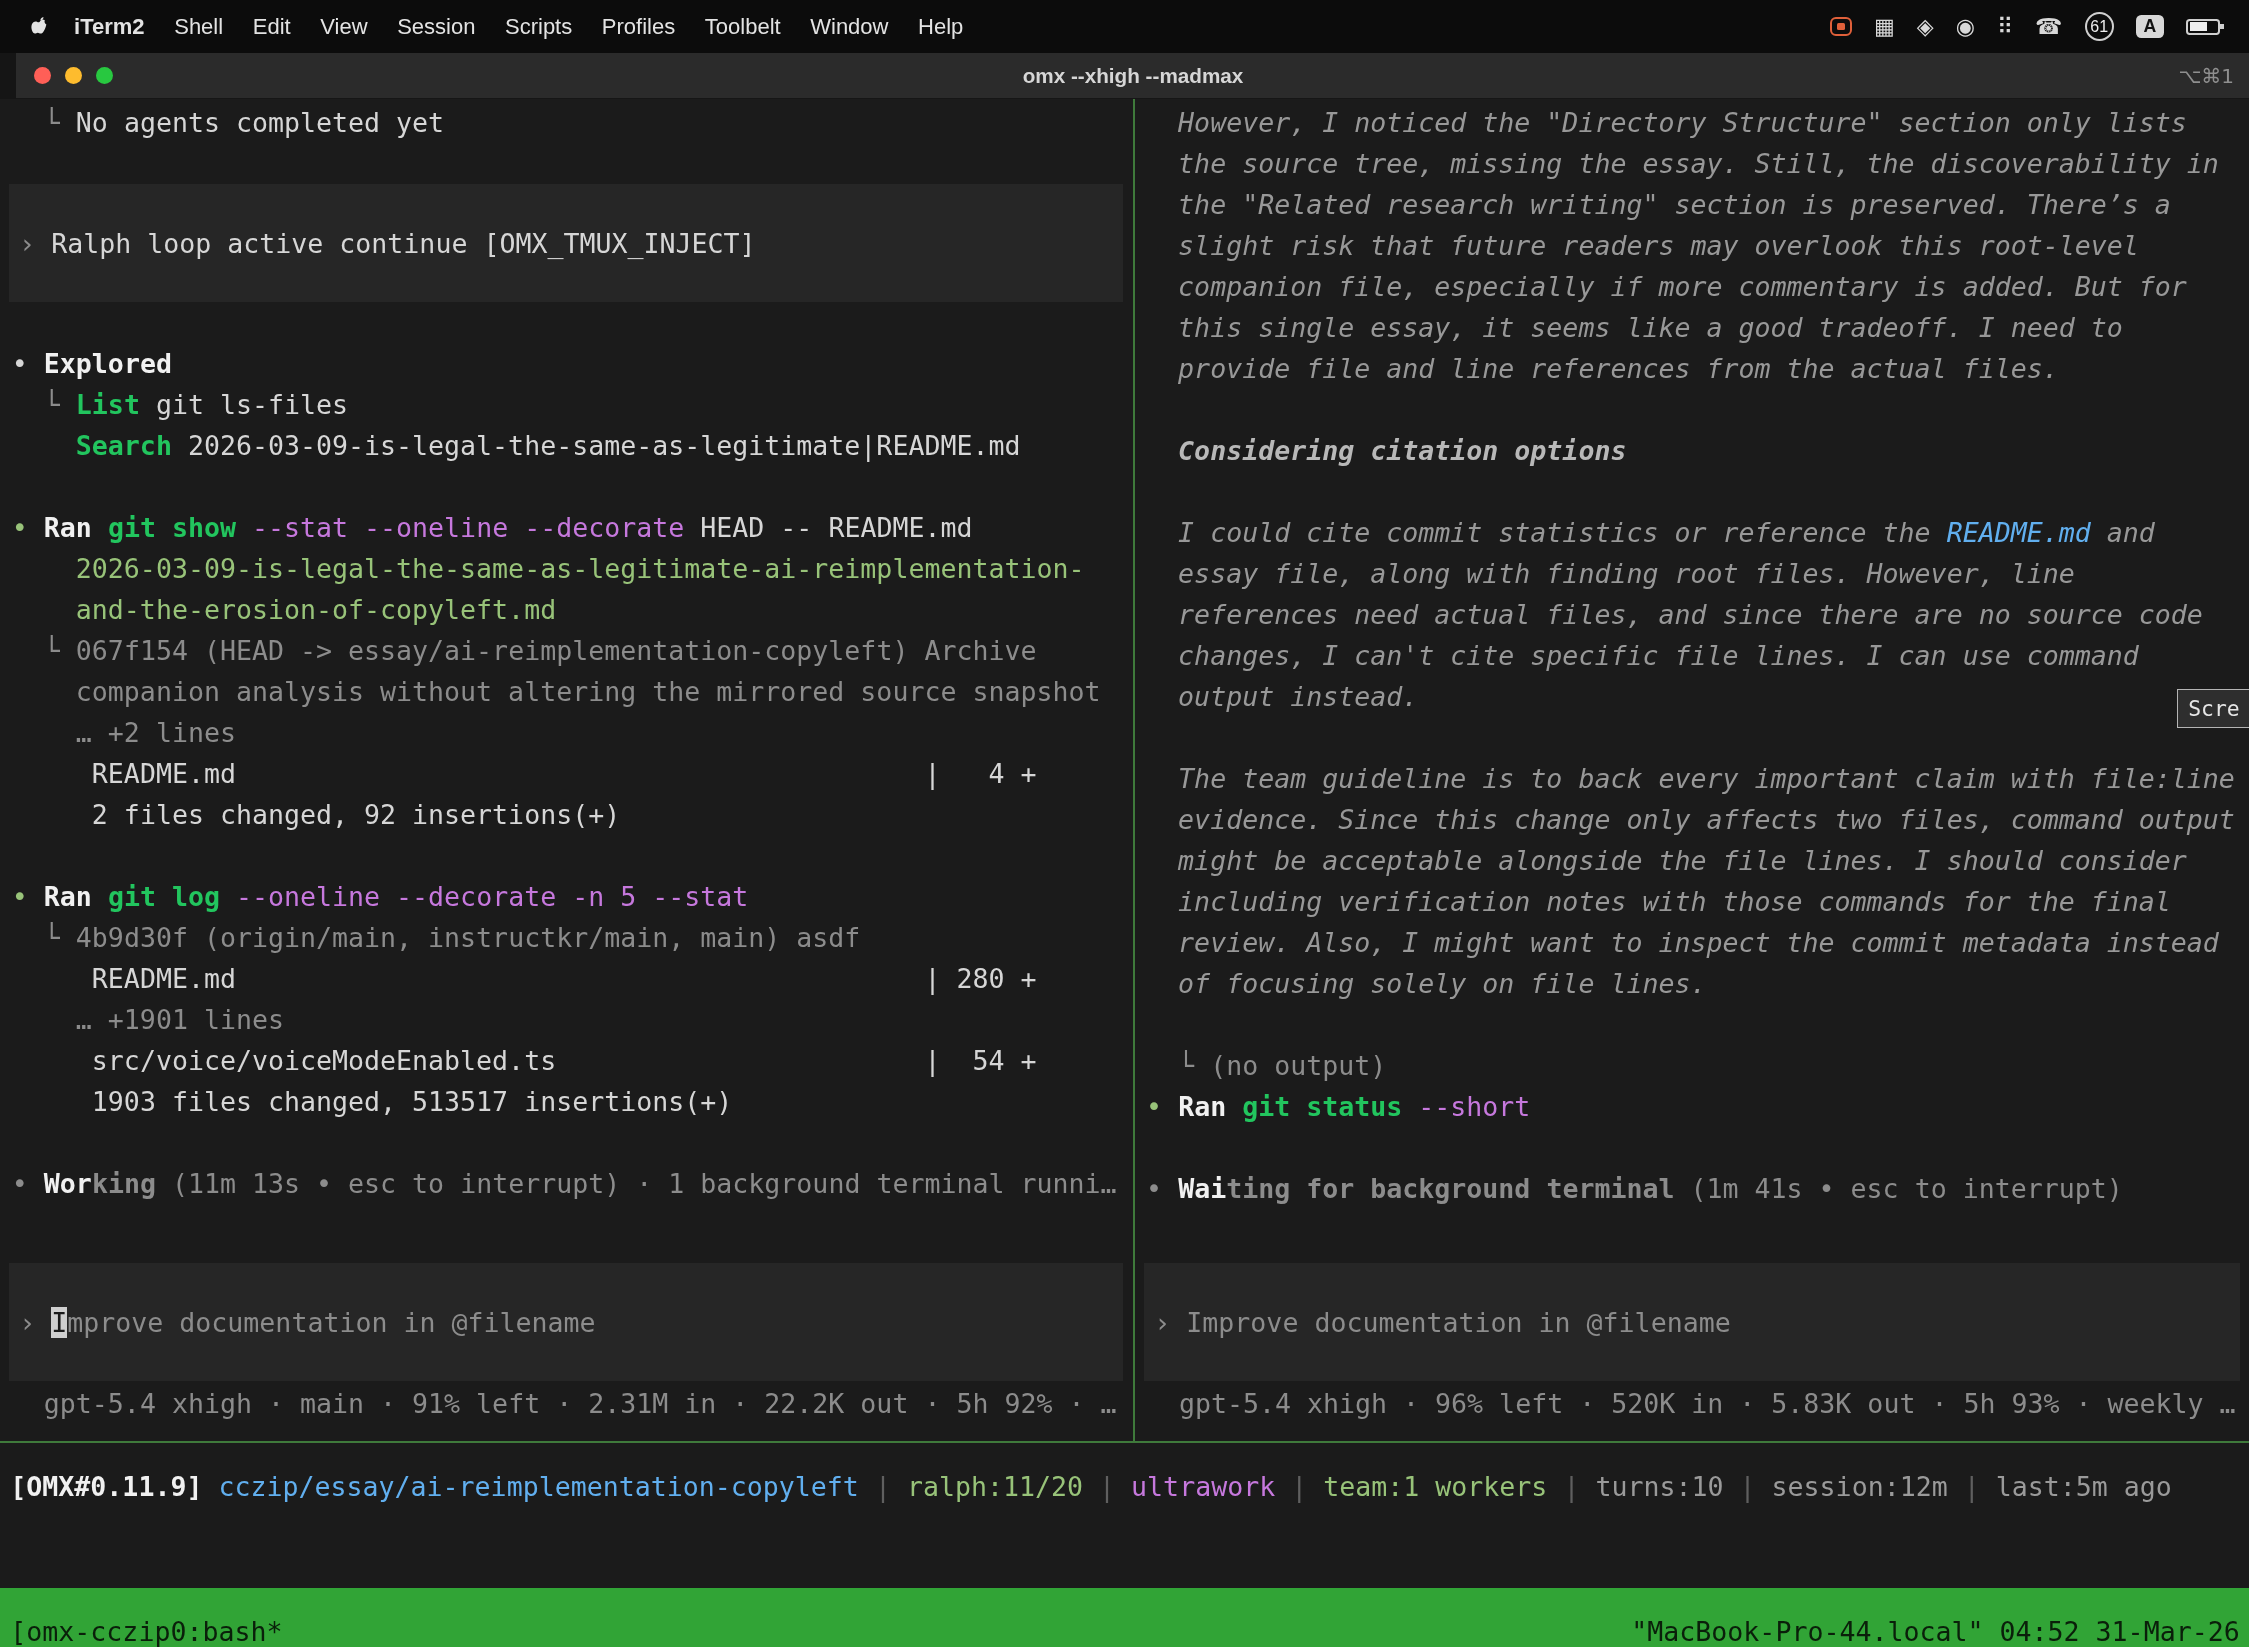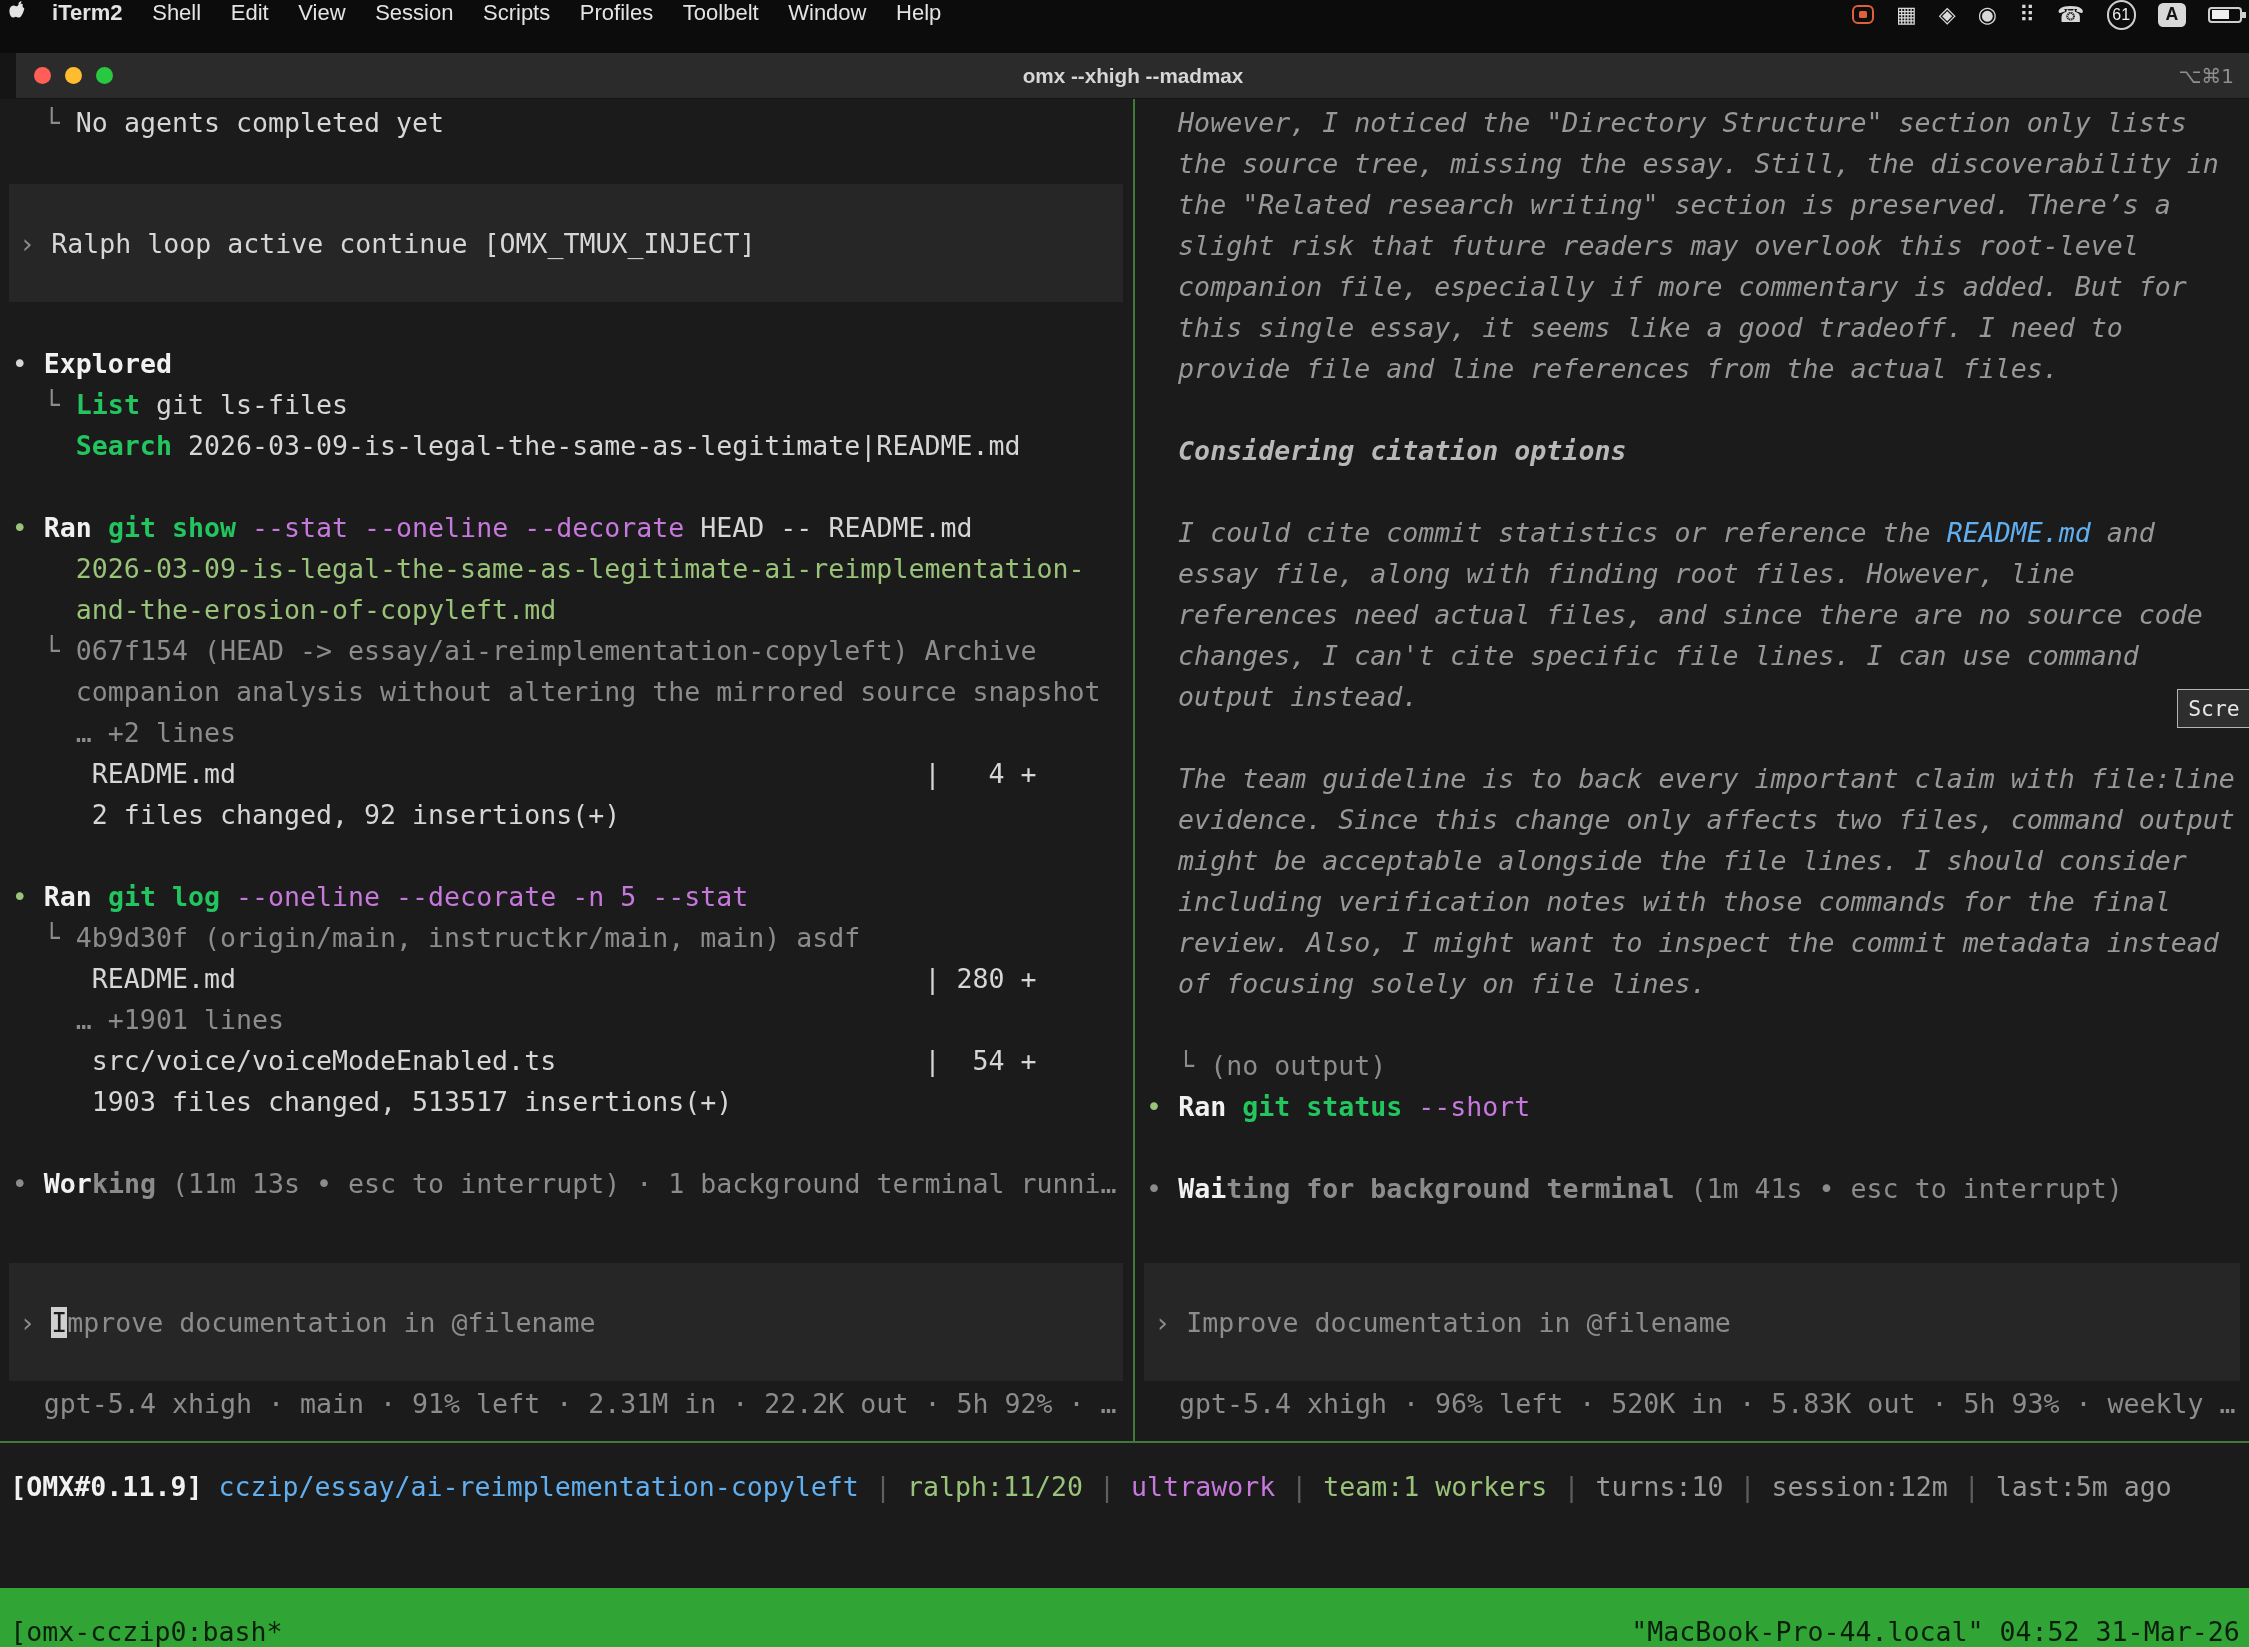--- a/index.html
+++ b/index.html
@@ -2,21 +2,21 @@
 <html style="font-size:11.8px"><head>
 <meta charset="utf-8">
 <style>
   * { margin:0; padding:0; box-sizing:border-box; }
   html,body { width:2250px; height:1648px; background:#151515; overflow:hidden; }
   body { font-family:"DejaVu Sans Mono", monospace; }
 
   
   .menubar {
     height:53px; background:#0c0c0c; color:#e3e3e3;
-    display:flex; align-items:flex-start; padding:0 8px;
+    display:flex; align-items:center; padding:0 30px;
     font-family:"Liberation Sans", sans-serif; font-size:22px;
   }
   .menubar .apple { margin-right:10.3px; display:flex; align-items:center; }
   .menu-item { padding:0 14.8px; }
   .menu-item.app { font-weight:bold; }
   .menubar-right { margin-left:auto; display:flex; align-items:center; gap:22px; }
   .rec-ind { width:22px; height:19px; border:2.2px solid #e0603a; border-radius:5.9px;
              display:flex; align-items:center; justify-content:center; }
   .rec-ind i { width:7.4px; height:7.4px; background:#e0603a; border-radius:1.5px; display:block; }
   .mb-glyph { font-size:22px; color:#d8d8d8; }

